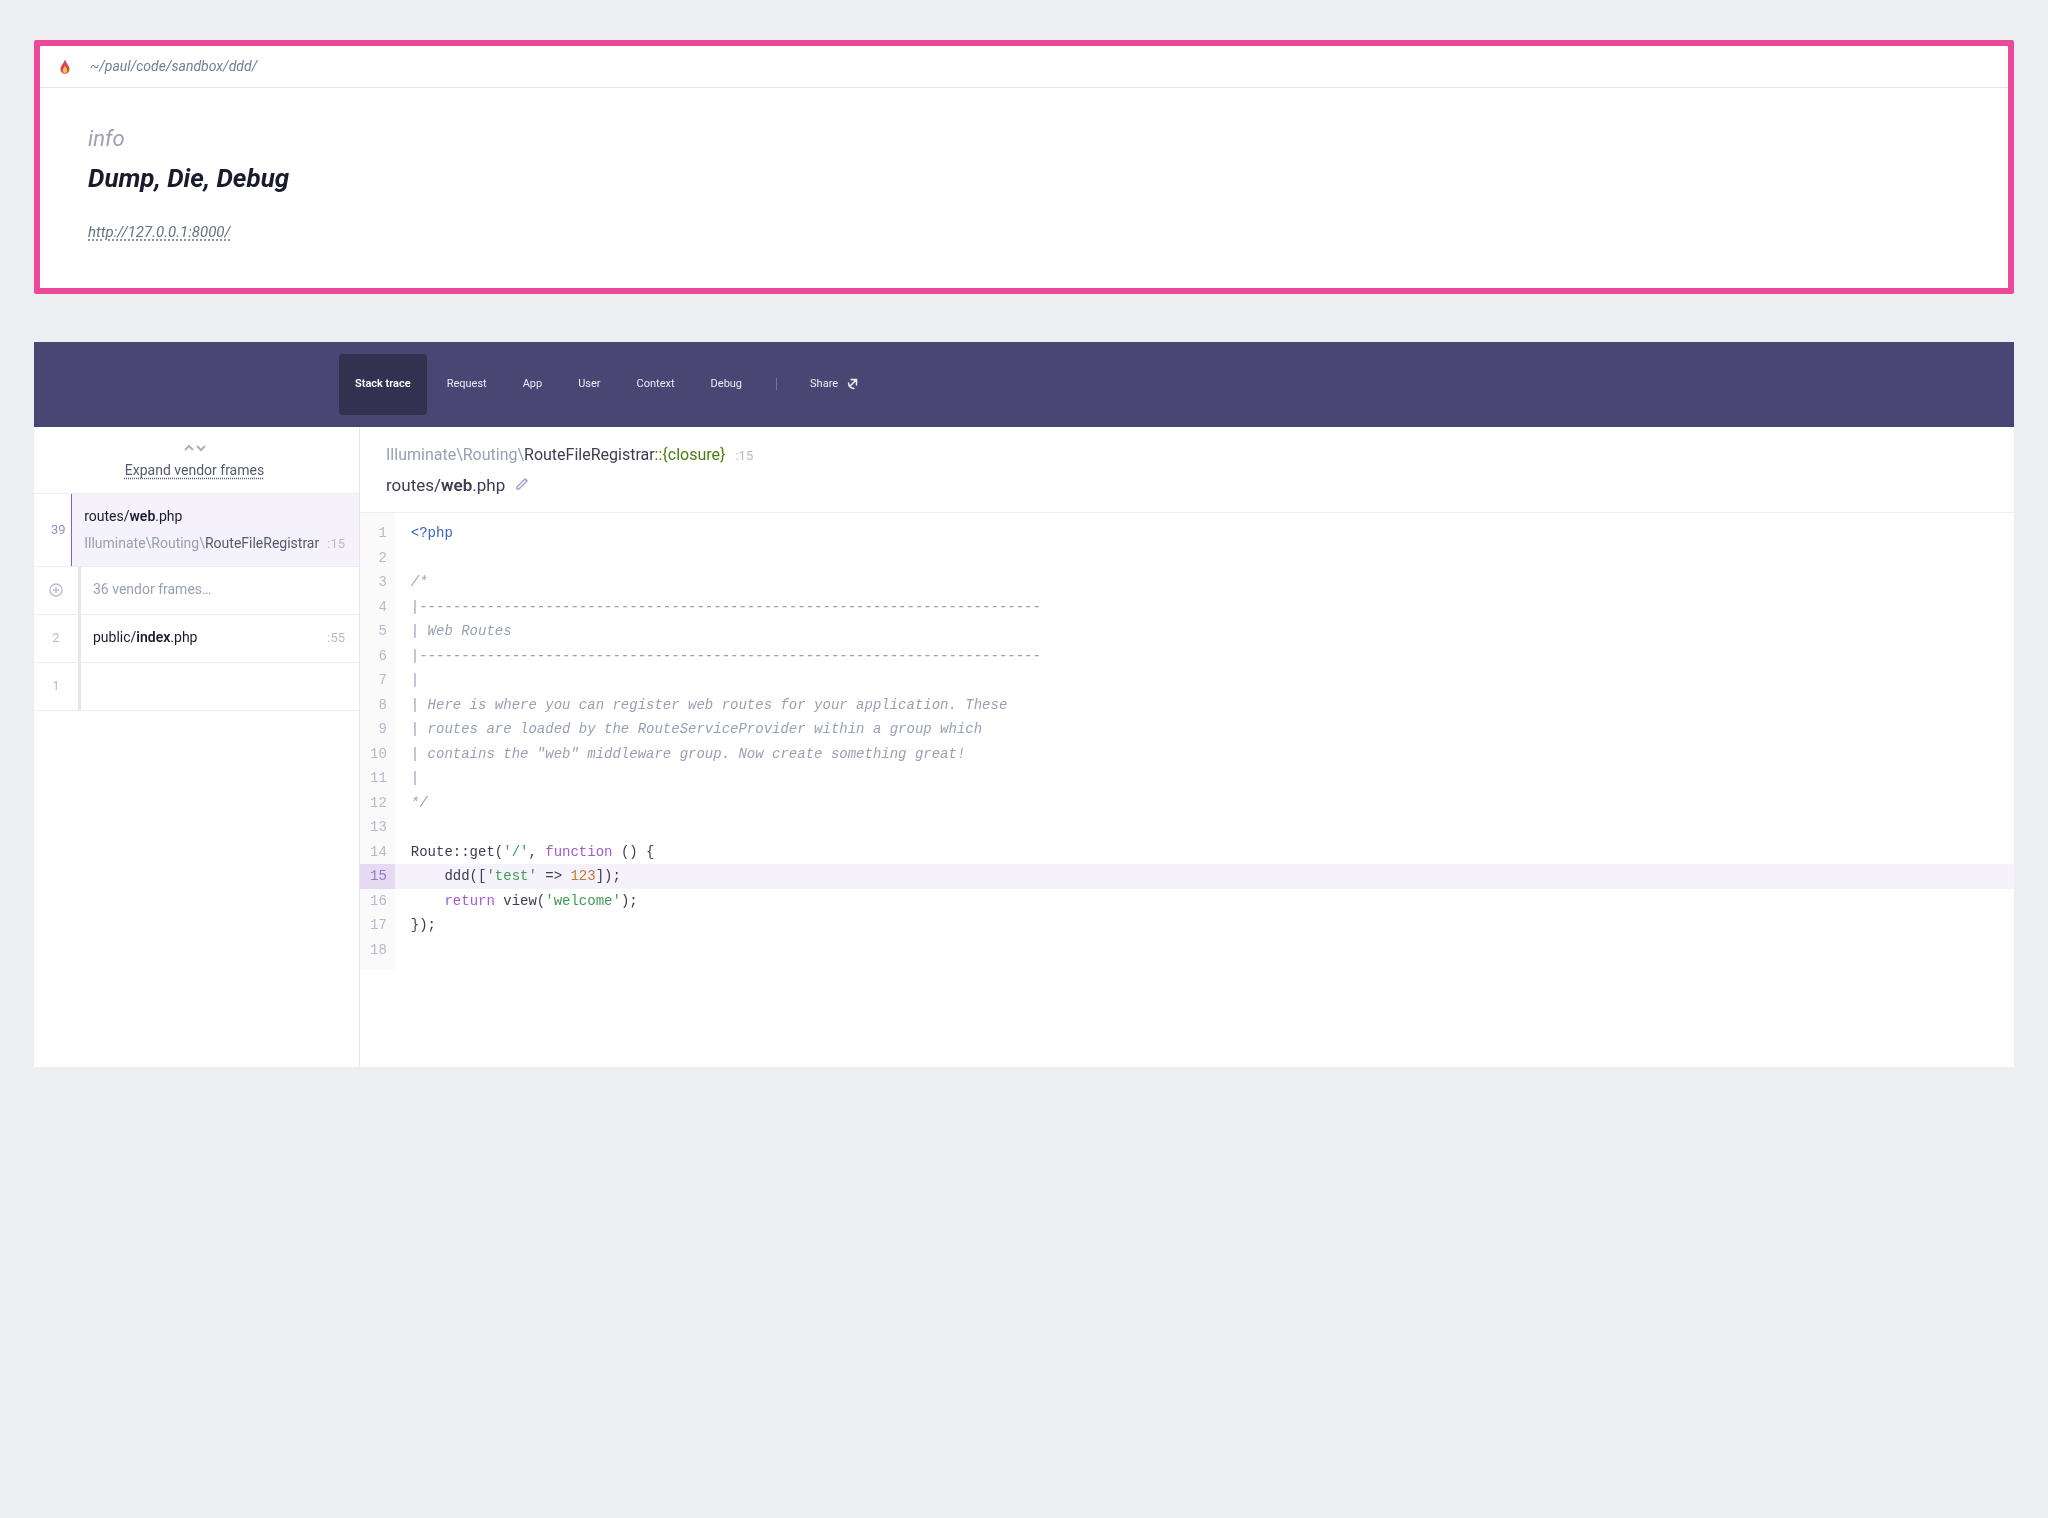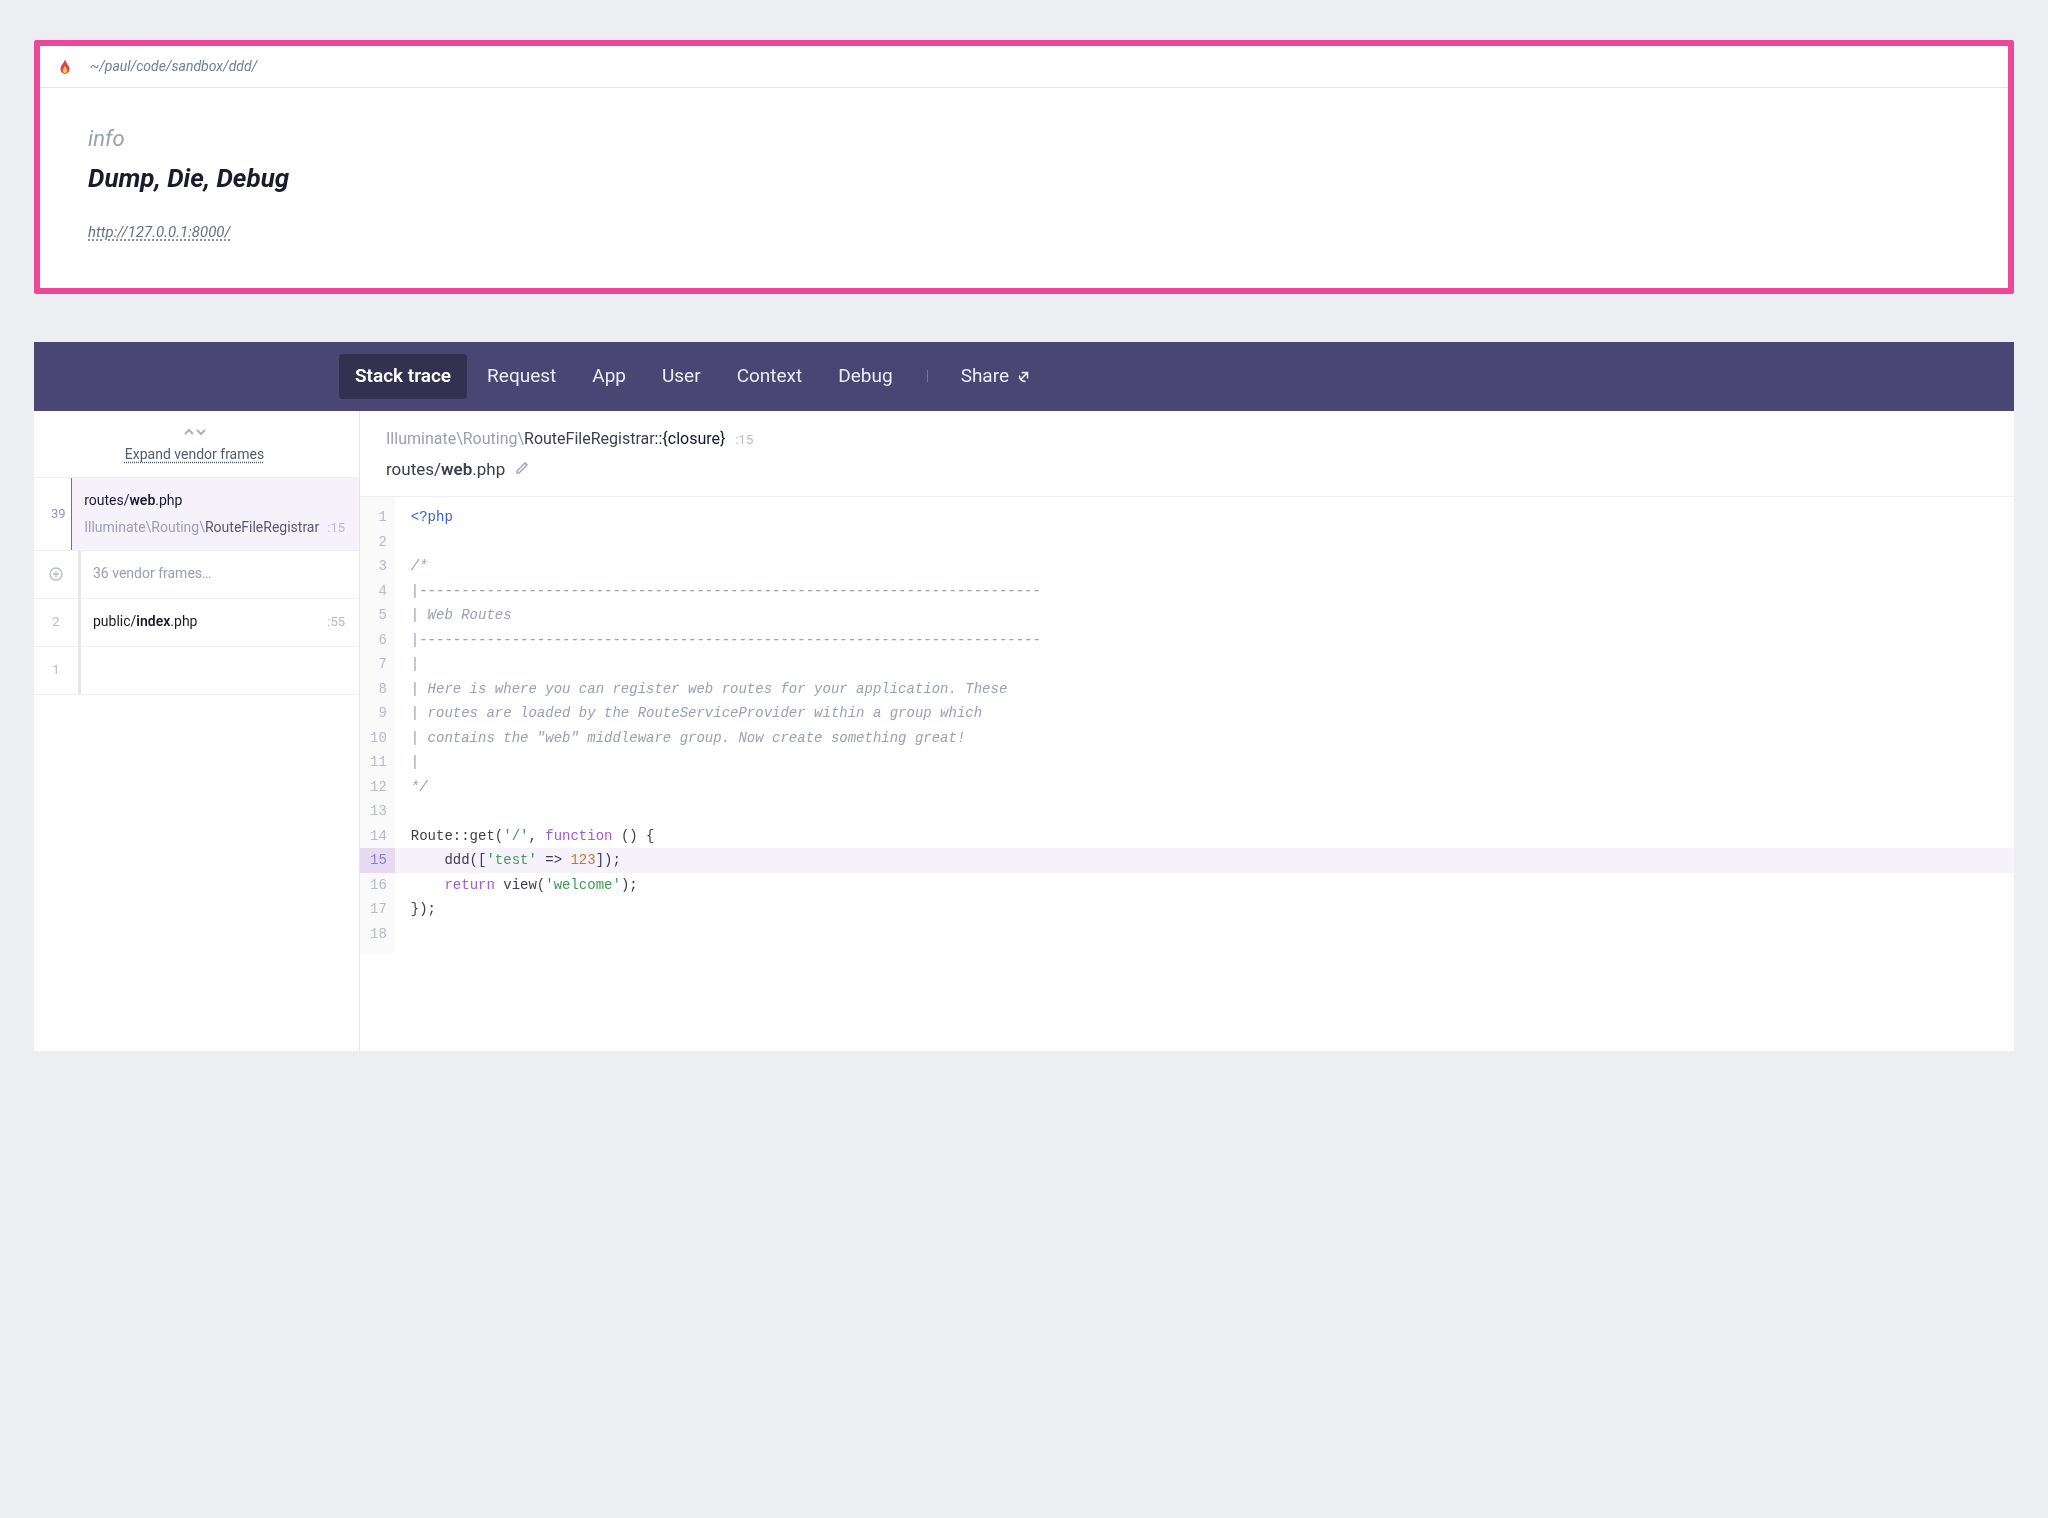--- a/index.html
+++ b/index.html
@@ -58,22 +58,22 @@
   .tabbar {
     margin-top: 48px;
     background: #4a4674;
     padding: 12px 305px;
     display: flex;
     align-items: center;
     gap: 4px;
   }
   .tab {
     color: #eceaf3;
-    font-size: 19px;
-    padding: 8px 16px;
+    font-size: 11px;
+    padding: 22px 16px;
     border-radius: 4px;
     cursor: pointer;
   }
   .tab.active {
     background: #34304f;
     font-weight: 600;
     color: #fff;
   }
   .tab-spacer {
     width: 28px;
@@ -189,21 +189,21 @@
     border-bottom: 1px solid #edeef1;
   }
   .bc-line {
     font-size: 16px;
     color: #9aa0b4;
     display: flex;
     align-items: baseline;
     gap: 10px;
   }
   .bc-line .dark { color: #3d3d52; }
-  .bc-line .closure { color: #0f172a; }
+  .bc-line .closure { color: #4d7c0f; }
   .bc-line .ln { color: #b7b9cc; font-size: 13px; }
   .file-line {
     margin-top: 6px;
     font-size: 17px;
     color: #3d3d52;
     display: flex;
     align-items: center;
     gap: 10px;
   }
   .file-line .bold { font-weight: 600; }

